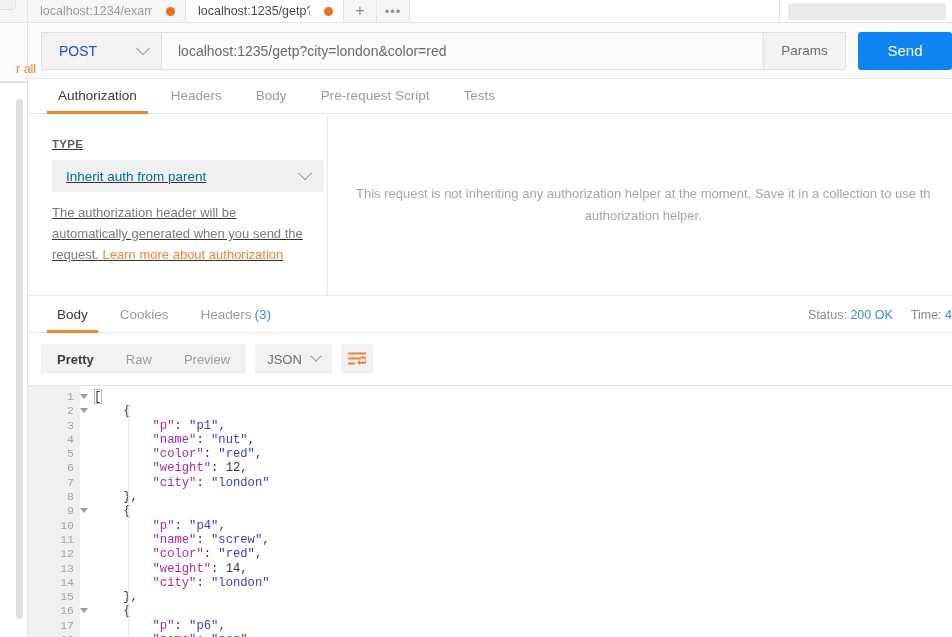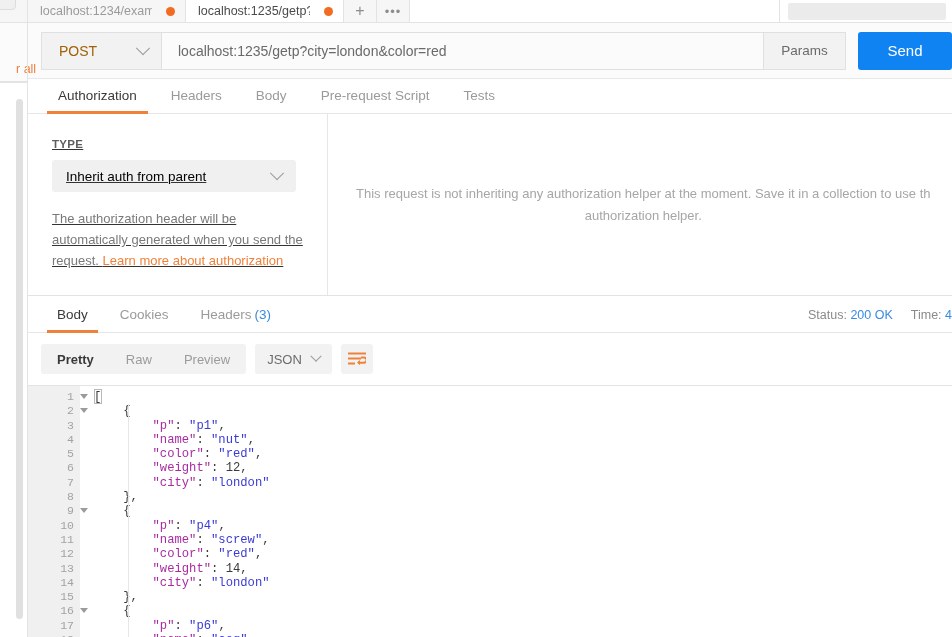--- a/index.html
+++ b/index.html
@@ -181,21 +181,21 @@
     height: 38px;
     background: #f2f2f2;
     border: 1px solid #e0e0e0;
     border-right: none;
     box-sizing: border-box;
     display: flex;
     align-items: center;
     justify-content: space-between;
     padding: 0 13px 0 17px;
     font-size: 14px;
-    color: #a16207;
+    color: #1d4ed8;
     cursor: pointer;
   }
   .chev {
     width: 9px; height: 9px;
     border-right: 1.6px solid #9b9b9b;
     border-bottom: 1.6px solid #9b9b9b;
     transform: rotate(45deg) translate(-2px,-2px);
     flex: none;
   }
   #url-input {
@@ -292,35 +292,35 @@
     text-decoration: underline;
   }
   #type-label {
     font-size: 11.5px;
     font-weight: bold;
     color: #5e5e5e;
     letter-spacing: .3px;
     margin-bottom: 10px;
   }
   #type-select {
-    width: 244px;
+    width: 272px;
     height: 32px;
     background: #f0f0f0;
     border-radius: 3px;
     display: flex;
     align-items: center;
     justify-content: space-between;
     padding: 0 14px 0 14px;
     box-sizing: border-box;
     font-size: 13.5px;
-    color: #000000;
+    color: #0369a1;
     cursor: pointer;
   }
   #auth-help {
-    margin-top: 16px;
+    margin-top: 10px;
     width: 252px;
     font-size: 13px;
     line-height: 21px;
     color: #7a7a7a;
   }
   #auth-help a {
     color: #f0813a;
     text-decoration: none;
     cursor: pointer;
   }

